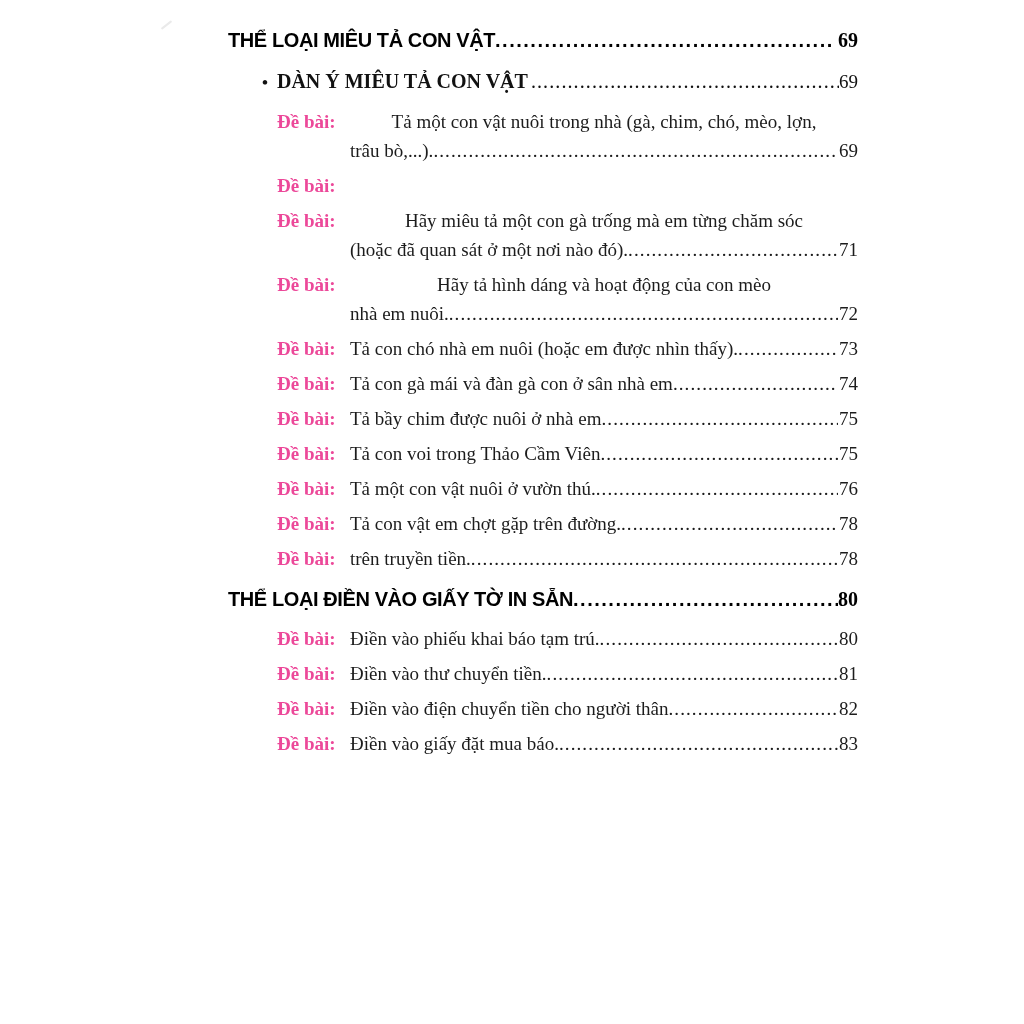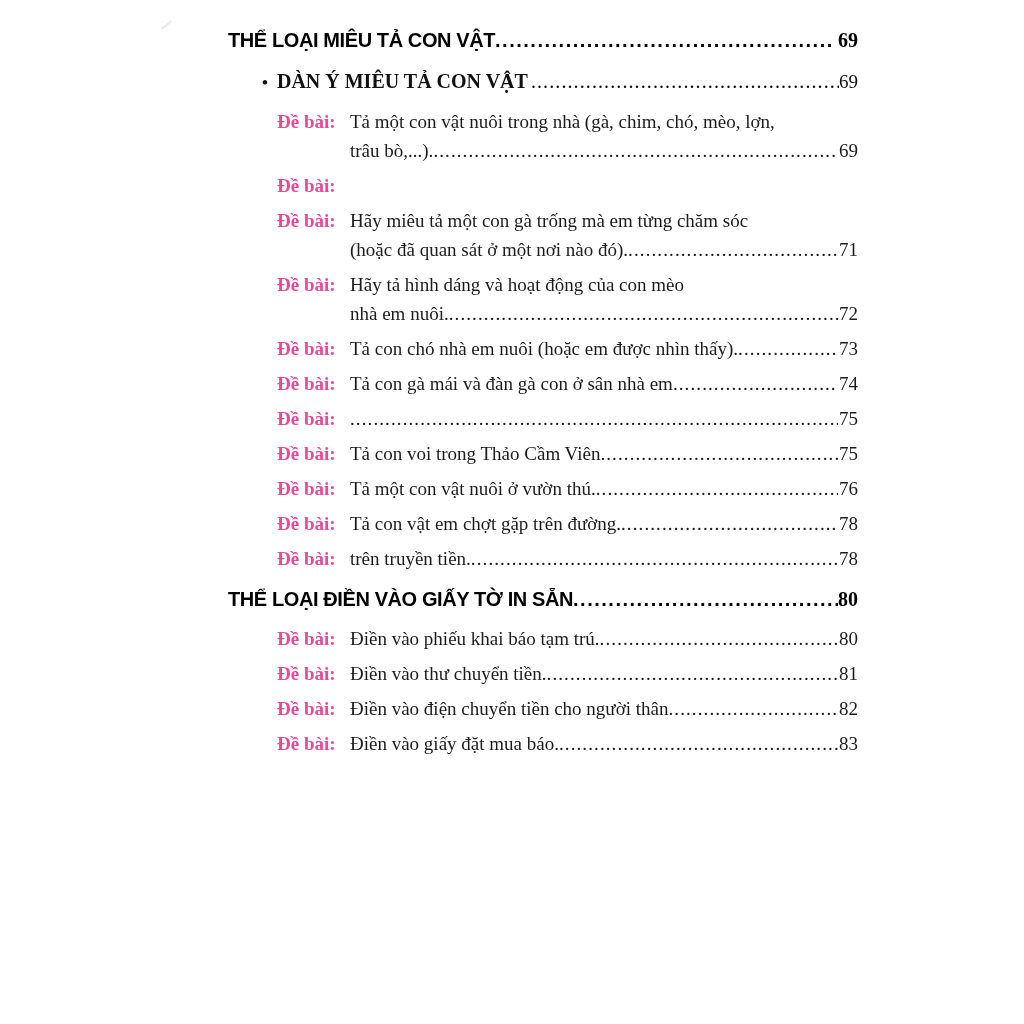--- a/index.html
+++ b/index.html
@@ -54,21 +54,21 @@
   
   .entry {
     margin-top: 6px;
     padding-left: 49px;
     display: flex;
     font-size: 19px;
     line-height: 29px;
   }
   .entry.after-header { margin-top: 10px; }
   .entry .label { flex: 0 0 73px; font-weight: 700; color: #ec4899; }
-  .entry .content { flex: 1 1 auto; min-width: 0; }
+  .entry .content { flex: 1 1 auto; min-width: 0; text-align: center; }
   .entry .pg { padding-left: 1px; }
 
   .footer-num {
     position: absolute; left: 211px; top: 953px;
     font-family: "Liberation Sans", sans-serif;
     font-size: 19px; line-height: 29px; color: #222222;
   }
 
   
   .artifact-a {
@@ -162,20 +162,21 @@
           <span class="leader"></span>
           <span class="pg">74</span>
         </div>
       </div>
     </div>
 
     <div class="entry">
       <span class="label">Đề bài:</span>
       <div class="content">
         <div class="row">
+          <span>Tả bầy chim được nuôi ở nhà em</span>
           <span class="leader"></span>
           <span class="pg">75</span>
         </div>
       </div>
     </div>
 
     <div class="entry">
       <span class="label">Đề bài:</span>
       <div class="content">
         <div class="row">

